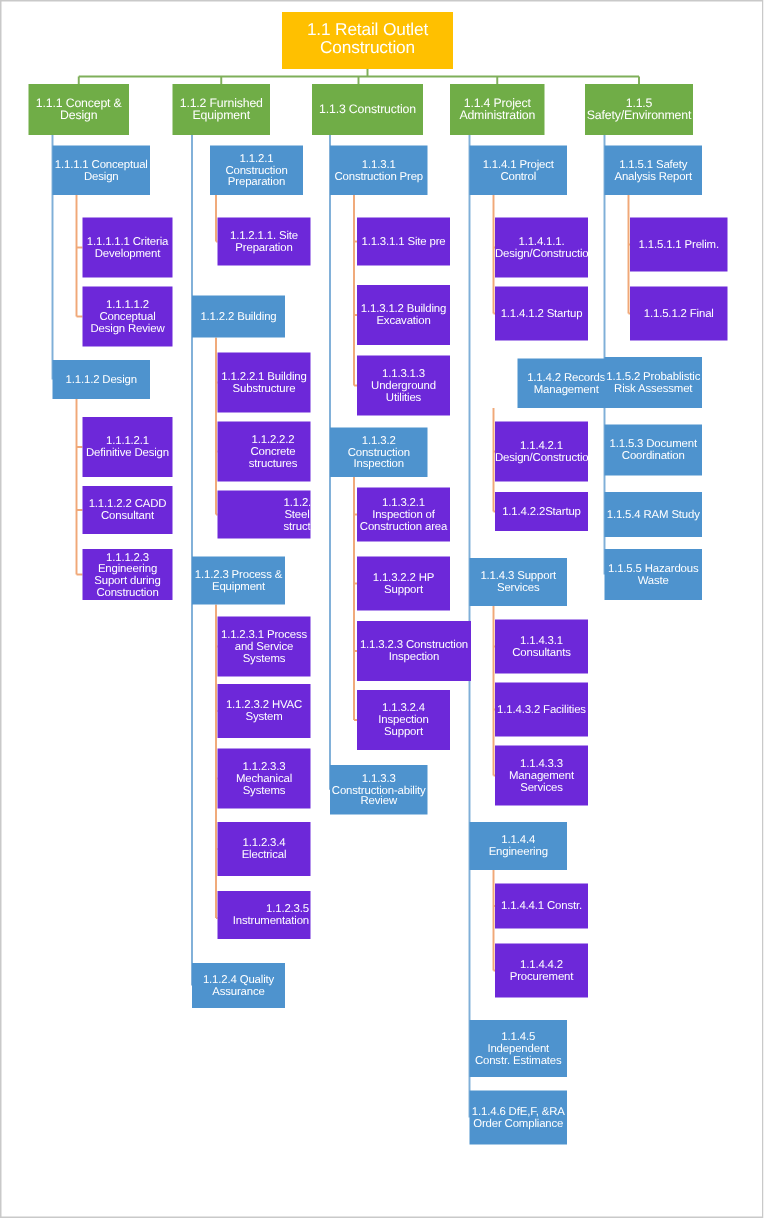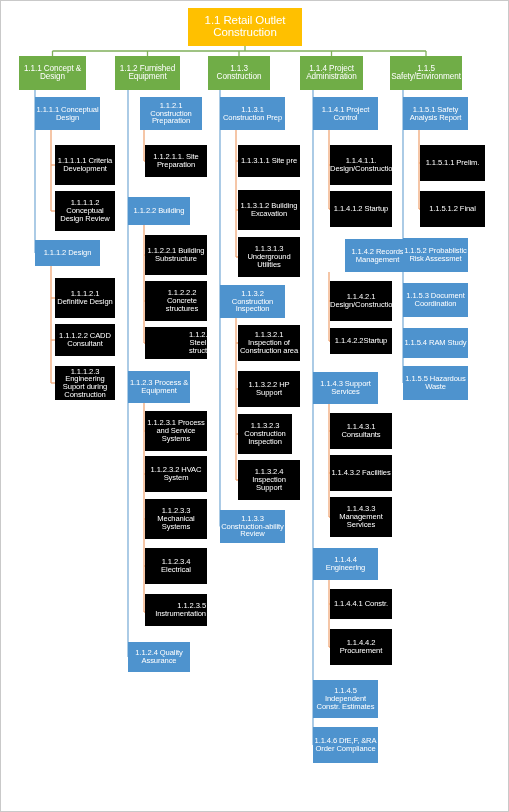--- a/index.html
+++ b/index.html
@@ -7,21 +7,21 @@
        -webkit-font-smoothing:antialiased;}
   #canvas{position:absolute;left:0;top:0;width:509px;height:812px;overflow:hidden;}
   #wires{position:absolute;left:0;top:0;width:509px;height:812px;pointer-events:none;}
   .node{position:absolute;box-sizing:border-box;color:#ffffff;text-align:center;
         display:flex;align-items:center;justify-content:center;overflow:hidden;
         line-height:1.02em;letter-spacing:-0.1px;}
   .node span{display:block;width:100%;padding:0 1px;}
   .root{background:#FFC000;font-size:11.5px;}
   .lvl2{background:#70AD47;font-size:8.2px;}
   .lvl3{background:#4E93CE;font-size:7.6px;}
-  .lvl4{background:#000000;font-size:7.6px;}
+  .lvl4{background:#6d28d9;font-size:7.6px;}
   .caption{position:absolute;left:0;right:0;bottom:8px;text-align:center;
            font-family:"Liberation Serif",serif;font-style:italic;font-size:10.5px;color:#2b2b38;}
   .frame{position:absolute;left:0;top:0;width:509px;height:812px;border:1px solid #c9c9c9;
          box-sizing:border-box;pointer-events:none;}
 </style>
 </head>
 <body>
 
 <div id="canvas">
   <svg id="wires">
@@ -105,21 +105,21 @@
   <div id="nodes-layer">
       <div class="node root" style="left: 188px; top: 8px; width: 114px; height: 38px;">
         <span>1.1 Retail Outlet Construction</span>
       </div>
       <div class="node lvl2" style="left: 19px; top: 56px; width: 67px; height: 34px;">
         <span>1.1.1 Concept &amp; Design</span>
       </div>
       <div class="node lvl2" style="left: 115px; top: 56px; width: 65px; height: 34px;">
         <span>1.1.2 Furnished Equipment</span>
       </div>
-      <div class="node lvl2" style="left: 208px; top: 56px; width: 62px; height: 34px;">
+      <div class="node lvl2" style="left: 208px; top: 56px; width: 74px; height: 34px;">
         <span>1.1.3 Construction</span>
       </div>
       <div class="node lvl2" style="left: 300px; top: 56px; width: 63px; height: 34px;">
         <span>1.1.4 Project Administration</span>
       </div>
       <div class="node lvl2" style="left: 390px; top: 56px; width: 72px; height: 34px;">
         <span>1.1.5 Safety/Environment</span>
       </div>
       <div class="node lvl3" style="left: 35px; top: 97px; width: 65px; height: 33px;">
         <span>1.1.1.1 Conceptual Design</span>
@@ -195,21 +195,21 @@
       </div>
       <div class="node lvl3" style="left: 220px; top: 285px; width: 65px; height: 33px;">
         <span>1.1.3.2 Construction Inspection</span>
       </div>
       <div class="node lvl4" style="left: 238px; top: 325px; width: 62px; height: 36px;">
         <span>1.1.3.2.1 Inspection of Construction area</span>
       </div>
       <div class="node lvl4" style="left: 238px; top: 371px; width: 62px; height: 36px;">
         <span>1.1.3.2.2 HP Support</span>
       </div>
-      <div class="node lvl4" style="left: 238px; top: 414px; width: 54px; height: 40px;">
+      <div class="node lvl4" style="left: 238px; top: 414px; width: 76px; height: 40px;">
         <span>1.1.3.2.3 Construction Inspection</span>
       </div>
       <div class="node lvl4" style="left: 238px; top: 460px; width: 62px; height: 40px;">
         <span>1.1.3.2.4 Inspection Support</span>
       </div>
       <div class="node lvl3" style="left: 220px; top: 510px; width: 65px; height: 33px;">
         <span>1.1.3.3 Construction-ability Review</span>
       </div>
       <div class="node lvl3" style="left: 313px; top: 97px; width: 65px; height: 33px;">
         <span>1.1.4.1 Project Control</span>

